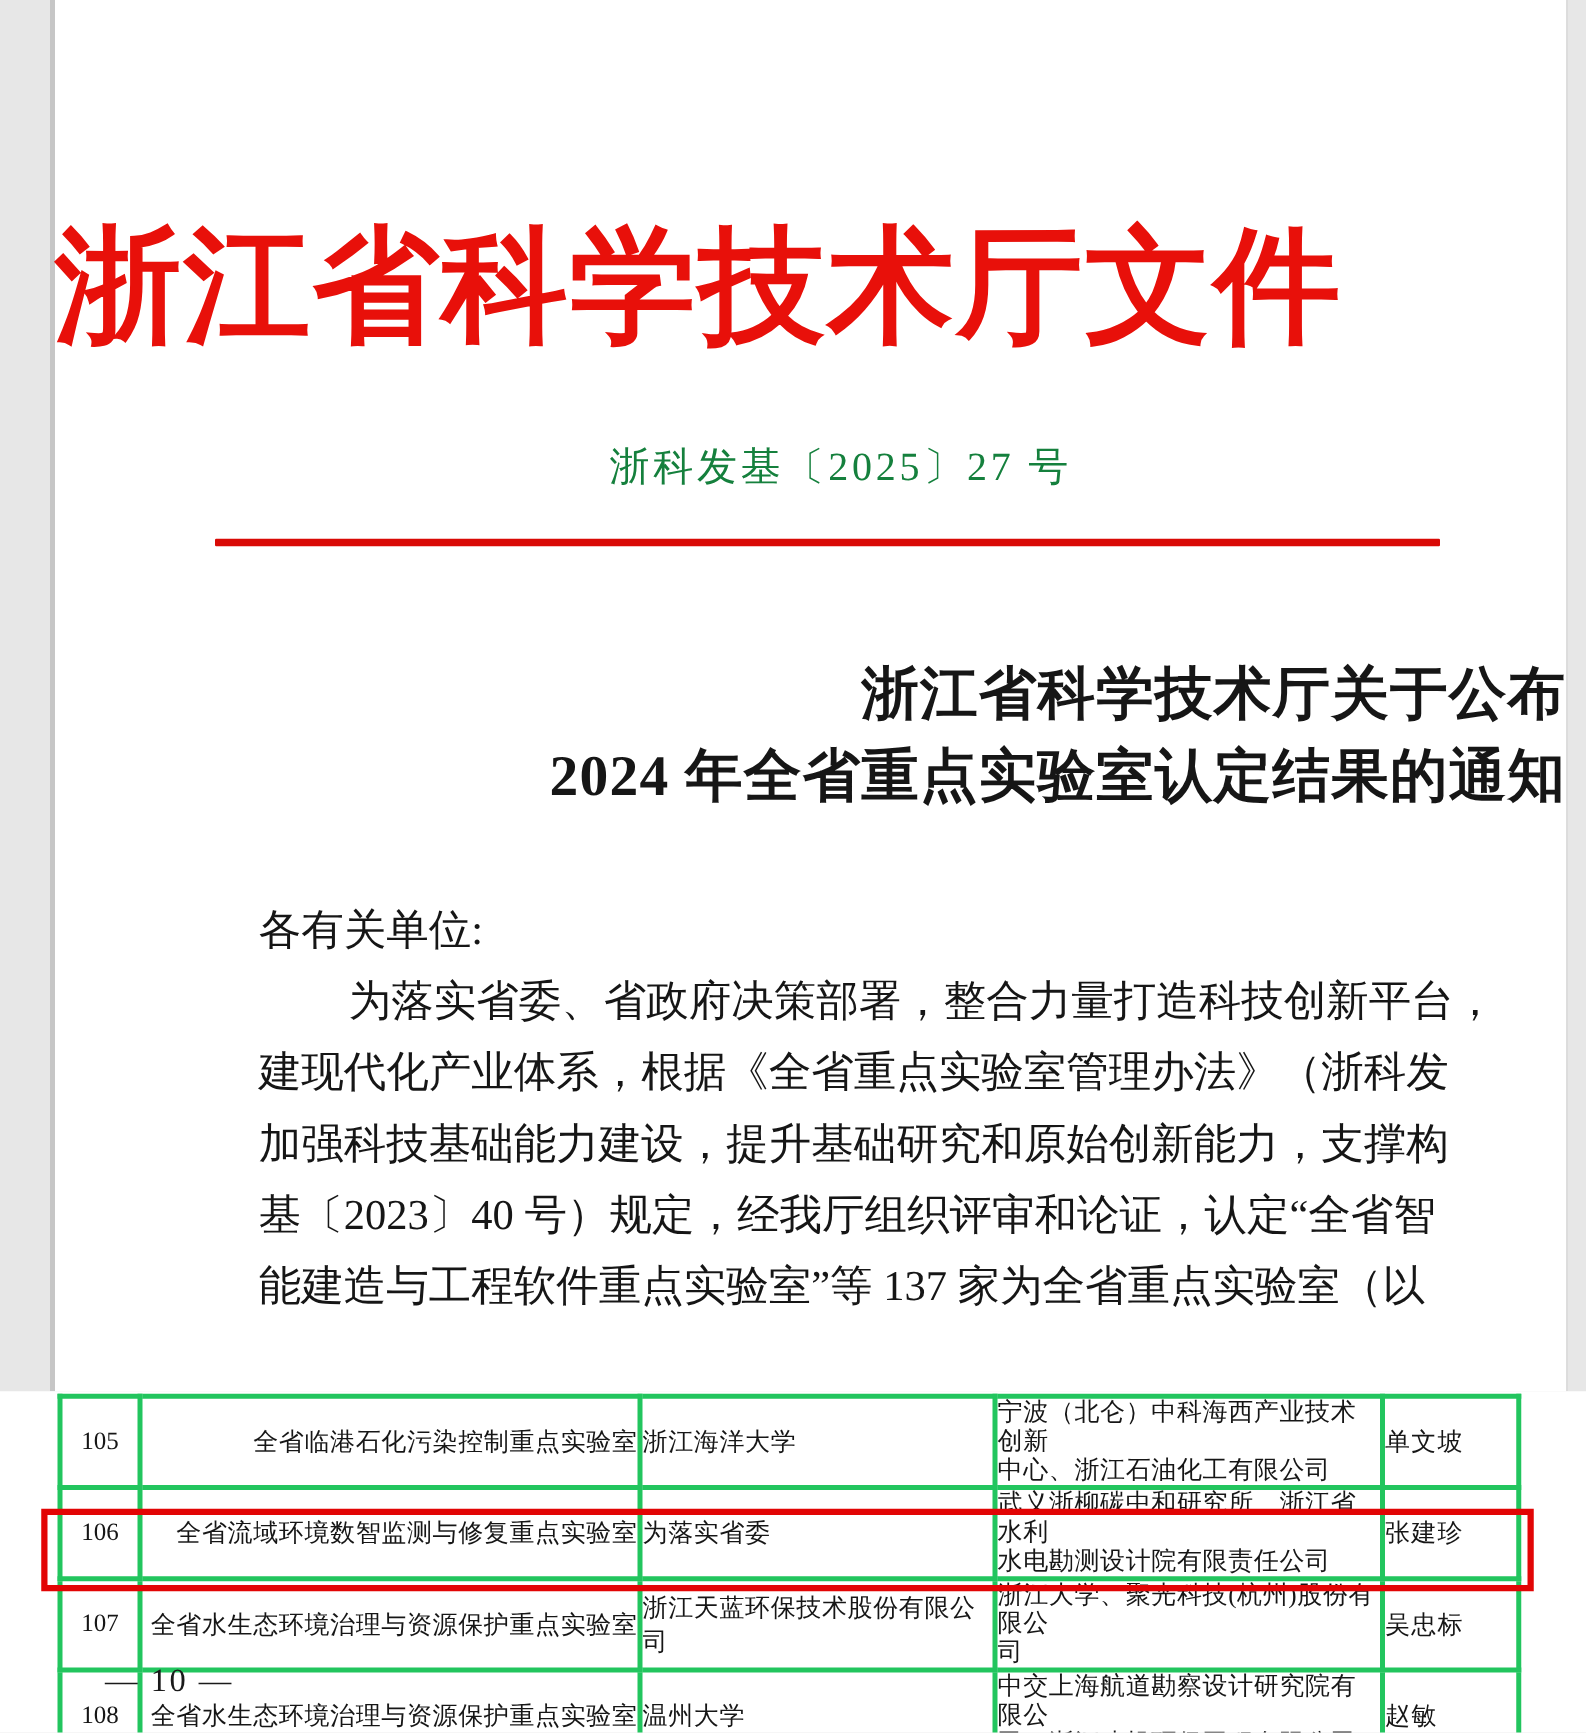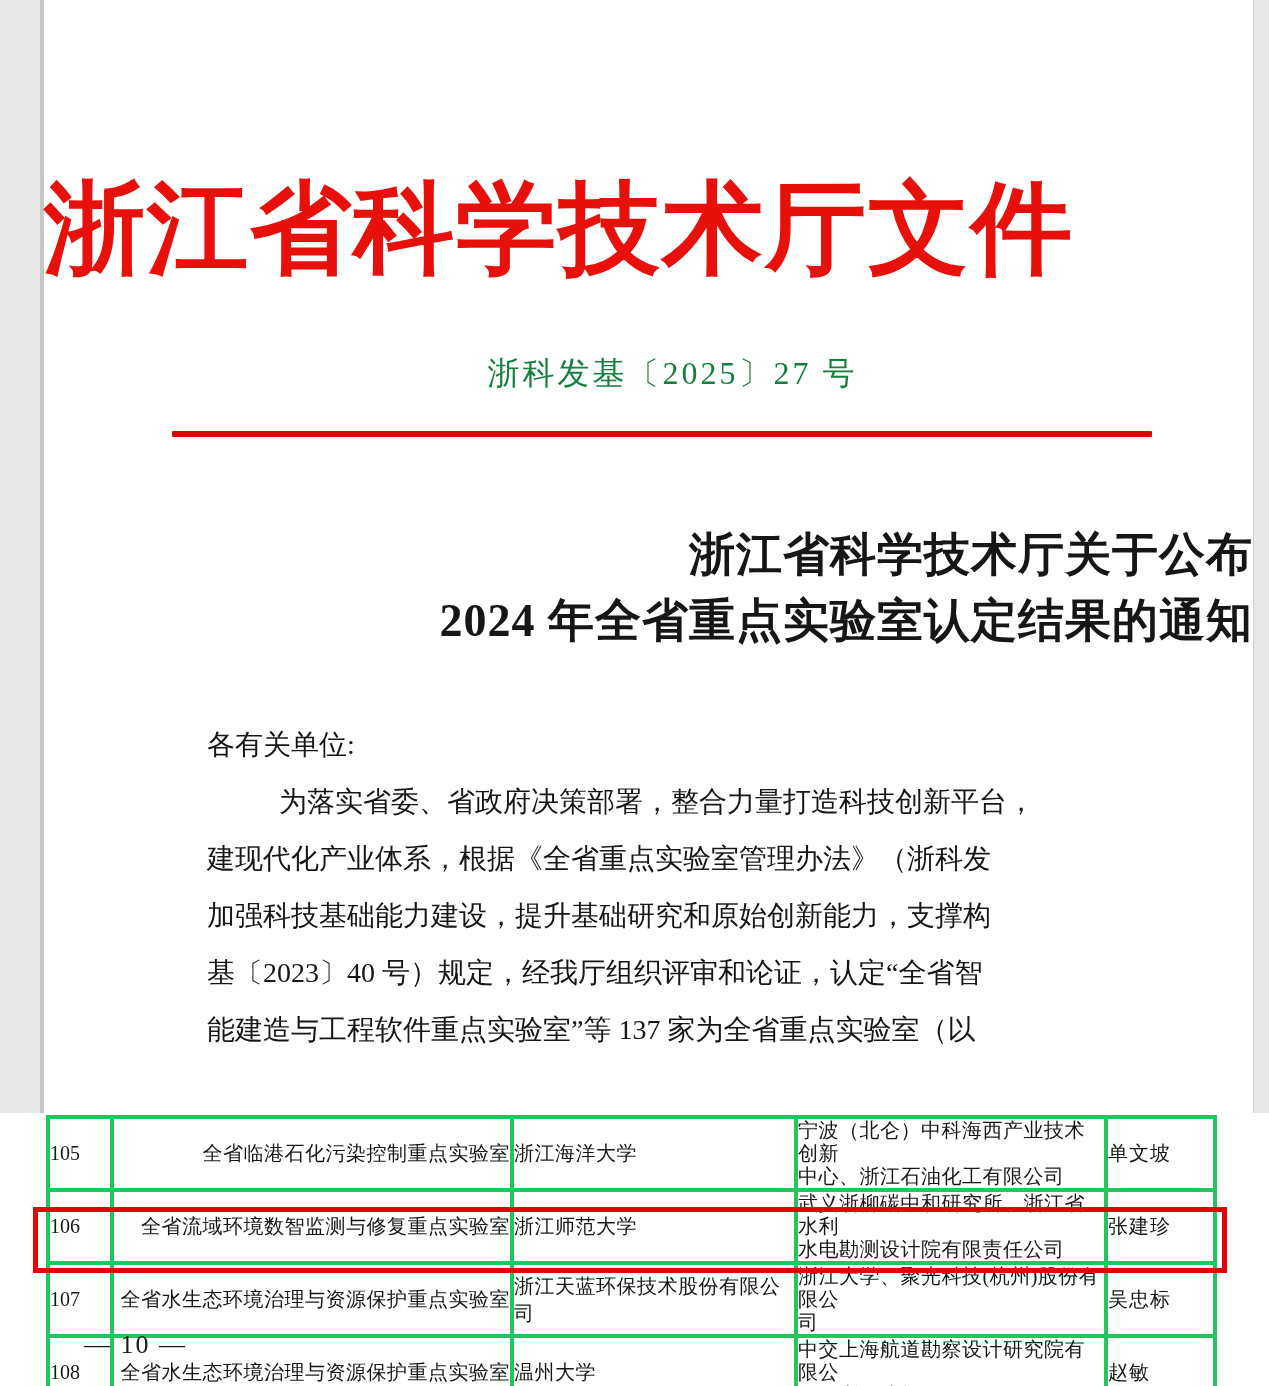--- a/index.html
+++ b/index.html
@@ -33,21 +33,21 @@
     position:absolute;left:128px;top:431px;width:980px;height:6px;
     background:#d90a06;border-radius:1px;
   }
   .notice-title{
     position:absolute;left:0;top:522px;width:100%;
     text-align:right;font-size:46px;font-weight:bold;line-height:66px;
     color:#161616;letter-spacing:1px;
   }
   .body-block{
     position:absolute;left:163px;top:716px;width:935px;
-    font-size:28px;line-height:57px;color:#161616;
+    font-size:34px;line-height:57px;color:#161616;
   }
   .body-block .line{height:57px;white-space:nowrap;}
   .body-block .indent{text-indent:72px;}
   
   .strip{
     position:absolute;left:0;top:1113px;width:1269px;height:273px;
     background:#ffffff;
   }
   table.results{
     position:absolute;left:46px;top:2px;
@@ -59,21 +59,21 @@
     padding:0;
     font-size:20px;color:#161616;
     overflow:hidden;
   }
   col.c-no{width:64px;}
   col.c-lab{width:400px;}
   col.c-inst{width:284px;}
   col.c-part{width:310px;}
   col.c-dir{width:109px;}
   tr.r0{height:50px;} tr.r1{height:47px;} tr.r2{height:52px;} tr.r3{height:50px;}
-  td.no{font-size:21px;}
+  td.no{text-align:center;font-size:21px;}
   td.lab{padding-left:24px;letter-spacing:0.5px;text-align:right;}
   td.inst{padding-left:14px;letter-spacing:0.5px;}
   td.part{padding-left:9px;padding-right:2px;font-size:19px;line-height:23px;white-space:pre-line;letter-spacing:0.5px;}
   td.dir{font-size:21px;letter-spacing:1px;}
   .highlight-box{
     position:absolute;left:33px;top:94px;width:1184px;height:56px;
     border:5px solid #e20505;
     pointer-events:none;
   }
   .page-number{
@@ -116,21 +116,21 @@
         <td class="no">105</td>
         <td class="lab">全省临港石化污染控制重点实验室</td>
         <td class="inst">浙江海洋大学</td>
         <td class="part">宁波（北仑）中科海西产业技术创新
 中心、浙江石油化工有限公司</td>
         <td class="dir">单文坡</td>
       </tr>
       <tr class="r1">
         <td class="no">106</td>
         <td class="lab">全省流域环境数智监测与修复重点实验室</td>
-        <td class="inst">浙江师范大学</td>
+        <td class="inst">为落实省委</td>
         <td class="part">武义浙柳碳中和研究所、浙江省水利
 水电勘测设计院有限责任公司</td>
         <td class="dir">张建珍</td>
       </tr>
       <tr class="r2">
         <td class="no">107</td>
         <td class="lab">全省水生态环境治理与资源保护重点实验室</td>
         <td class="inst">浙江天蓝环保技术股份有限公司</td>
         <td class="part">浙江大学、聚光科技(杭州)股份有限公
 司</td>

